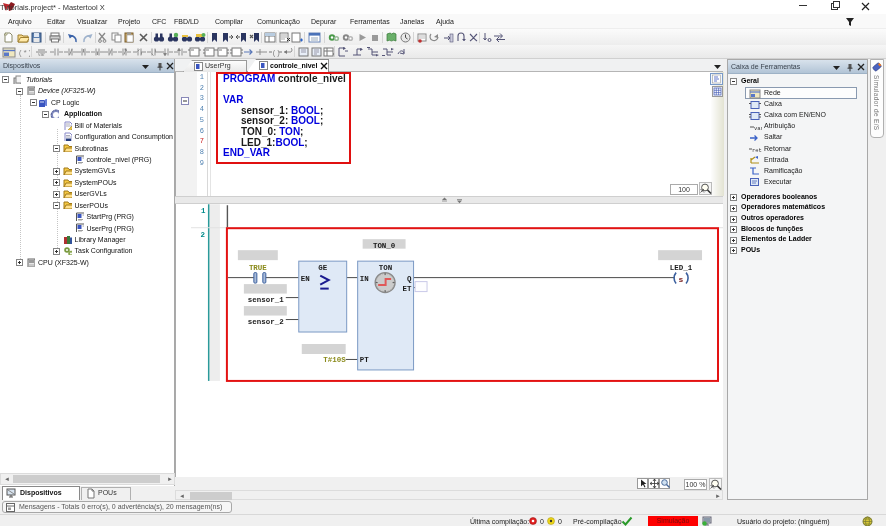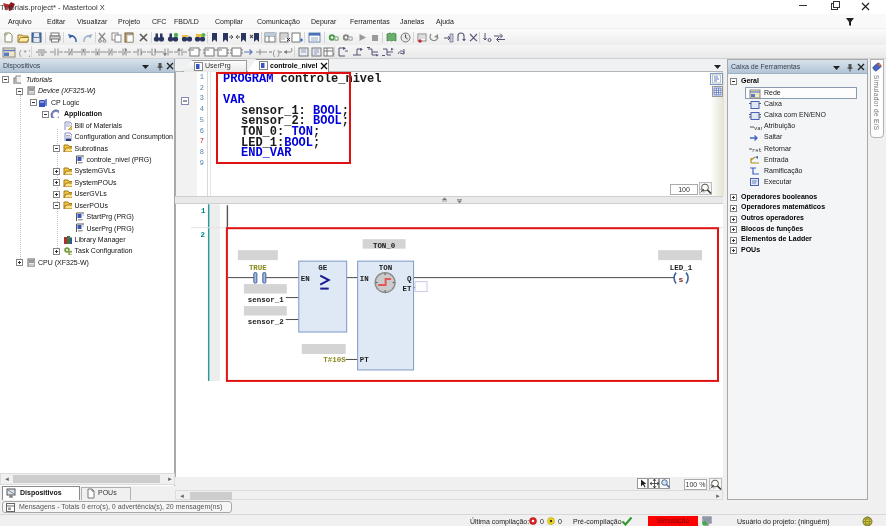--- a/index.html
+++ b/index.html
@@ -36,21 +36,21 @@
 #ldtools{left:175px;top:477px;width:548px;height:13px;background:#f0f0f0}
 #csb{left:175px;top:490px;width:548px;height:10px}
 
 #rpanel{left:727px;top:59px;width:141px;height:441px;background:#f4f5f6;border:1px solid #a8a8a8}
 #vtabs{left:868px;top:59px;width:18px;height:441px;background:#f0f0f0}
 
 #msgbar{left:0;top:500px;width:886px;height:14px;background:#f0f0f0}
 #statusbar{left:0;top:514px;width:886px;height:12px;background:#f0f0f0;border-top:1px solid #d8d8d8}
 .num{position:absolute;left:16px;width:12px;height:10.7px;text-align:right;font-family:"Liberation Mono",monospace;font-size:7px;color:#4f81b1;line-height:10.7px}
 .num.r7{color:#cc2222}
-.cl{position:absolute;font-family:Liberation Mono, monospace;font-weight:bold;font-size:12px;color:#1a1a1a;line-height:10.7px;white-space:pre}
+.cl{position:absolute;font-family:Liberation Sans, sans-serif;font-weight:bold;font-size:10px;color:#1a1a1a;line-height:10.7px;white-space:pre}
 .kw{color:#0000dd}
 .tbx-i{position:absolute;white-space:nowrap;color:#1a1a1a}
 .tbx-c{position:absolute;white-space:nowrap;color:#000;font-weight:bold}
 </style></head>
 <body>
 <div class="abs" id="title">
 <svg class="abs" style="left:3px;top:2px" width="12" height="10" viewBox="0 0 12 10">
       <path d="M0 1 L3 9 L5 4 L6 9 L8 3 Z" fill="#c0272d"></path>
       <path d="M5 4 L8 0 L12 2 L9 8 L6 9 Z" fill="#8b1a1f"></path>
     </svg>
@@ -537,21 +537,21 @@
     <div class="num" style="top:53.5px">6</div>
     <div class="num r7" style="top:64.2px">7</div>
     <div class="num" style="top:74.9px">8</div>
     <div class="num" style="top:85.6px">9</div>
 <div class="cl" style="top:1.5px;left:47px"><b class="kw">PROGRAM</b> controle_nivel</div>
 <div class="cl" style="top:22.9px;left:47px"><b class="kw">VAR</b></div>
 <div class="cl" style="top:33.6px;left:65px">sensor_1: <b class="kw">BOOL</b>;</div>
 <div class="cl" style="top:44.3px;left:65px">sensor_2: <b class="kw">BOOL</b>;</div>
 <div class="cl" style="top:55px;left:65px">TON_0: <b class="kw">TON</b>;</div>
 <div class="cl" style="top:65.7px;left:65px">LED_1:<b class="kw">BOOL</b>;</div>
-<div class="cl" style="top:76.4px;left:65px"><b class="kw">END_VAR</b></div>
+<div class="cl" style="top:76.4px;left:47px"><b class="kw">END_VAR</b></div>
 <div class="abs" style="left:40px;top:0px;width:135px;height:92px;border:2px solid #e01010"></div>
 <svg class="abs" style="left:534px;top:1px" width="13" height="12">
       <rect x="0.5" y="0.5" width="12" height="11" fill="#f4f8fc" stroke="#7a9ac8"></rect>
       <rect x="2.5" y="2" width="8" height="8" fill="#fff" stroke="#999" stroke-width=".6"></rect>
       <path d="M4 4 h4 M4 6 h5 M4 8 h3" stroke="#3a55c0" stroke-width=".8"></path>
     </svg>
 <svg class="abs" style="left:536px;top:13.5px" width="11" height="11">
       <rect x="0.5" y="0.5" width="10" height="10" fill="#fff" stroke="#999"></rect>
       <rect x="2" y="2" width="7" height="7" fill="#fff" stroke="#4a62b8" stroke-width=".8"></rect>
       <path d="M2 4.3 h7 M2 6.6 h7 M4.3 2 v7 M6.6 2 v7" stroke="#4a62b8" stroke-width=".7"></path>

